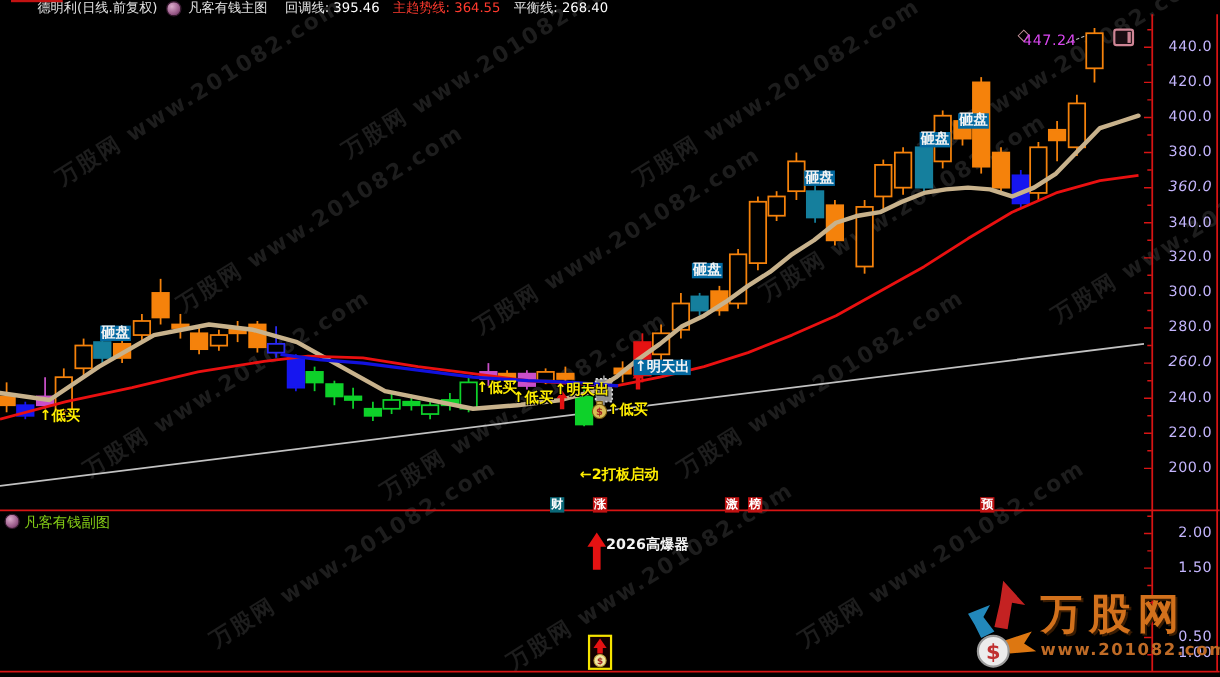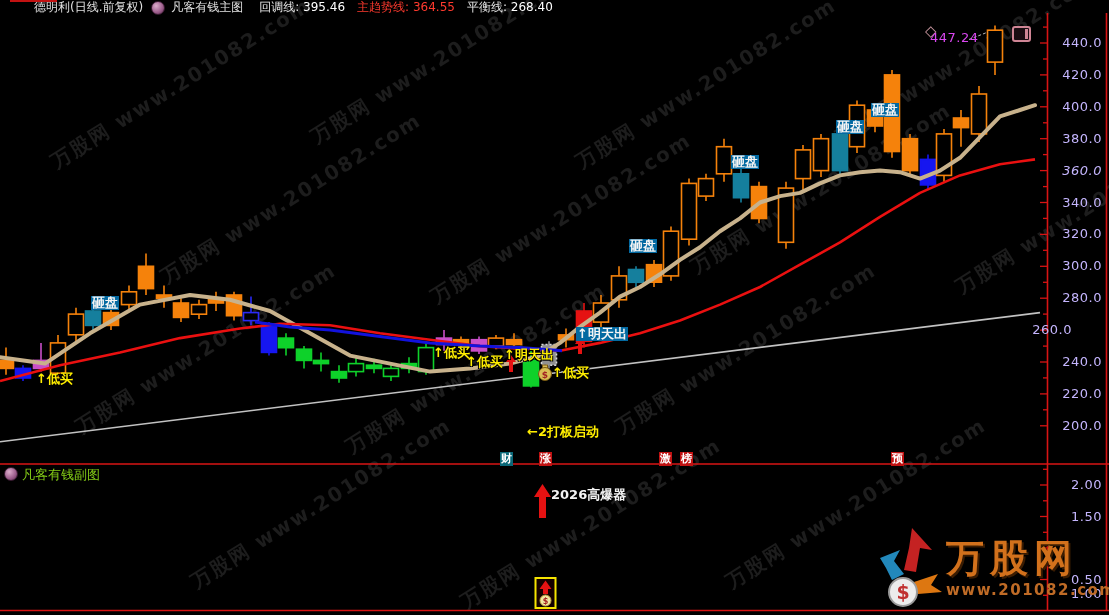--- a/index.html
+++ b/index.html
@@ -262,21 +262,21 @@
   <div id="labels">
       <div class="axis-label" style="left: 1054px; top: 35px;">440.0</div>
       <div class="axis-label" style="left: 1054px; top: 66.9px;">420.0</div>
       <div class="axis-label" style="left: 1054px; top: 98.8px;">400.0</div>
       <div class="axis-label" style="left: 1054px; top: 130.7px;">380.0</div>
       <div class="axis-label" style="left: 1054px; top: 162.6px; font-style: italic;">360.0</div>
       <div class="axis-label" style="left: 1054px; top: 194.5px;">340.0</div>
       <div class="axis-label" style="left: 1054px; top: 226.4px;">320.0</div>
       <div class="axis-label" style="left: 1054px; top: 258.3px;">300.0</div>
       <div class="axis-label" style="left: 1054px; top: 290.2px;">280.0</div>
-      <div class="axis-label" style="left: 1024px; top: 322.1px;">260.0</div>
+      <div class="axis-label" style="left: 1054px; top: 322.1px; font-style: italic;">260.0</div>
       <div class="axis-label" style="left: 1054px; top: 354px;">240.0</div>
       <div class="axis-label" style="left: 1054px; top: 385.9px;">220.0</div>
       <div class="axis-label" style="left: 1054px; top: 417.8px;">200.0</div>
       <div class="axis-label" style="left: 1054px; top: 477px;">2.00</div>
       <div class="axis-label" style="left: 1054px; top: 508.5px;">1.50</div>
       <div class="axis-label" style="left: 1054px; top: 540px; margin-top: 46px;">1.00</div>
       <div class="axis-label" style="left: 1054px; top: 571.5px;">0.50</div>
     </div>
   <div id="anns">
       <div class="ann white" style="left: 91px; top: 296px;">砸盘</div>

